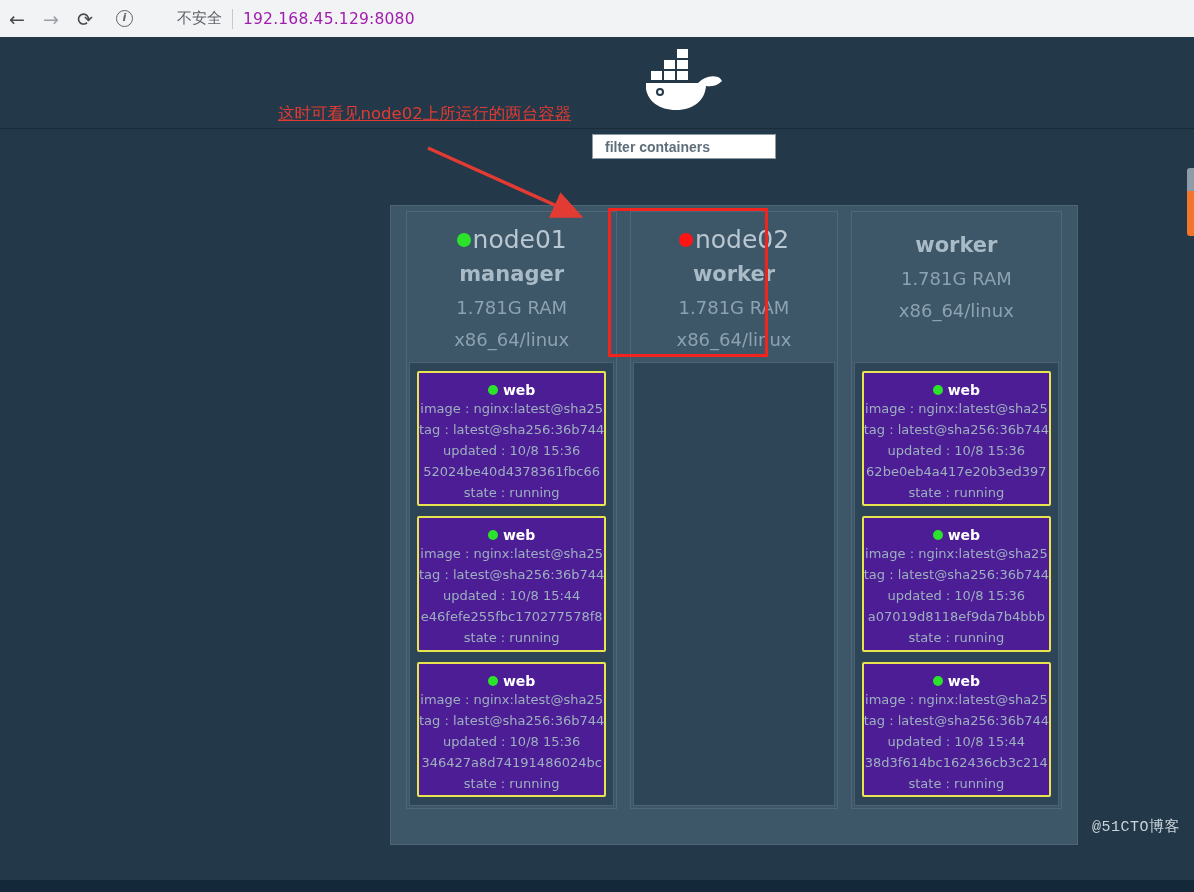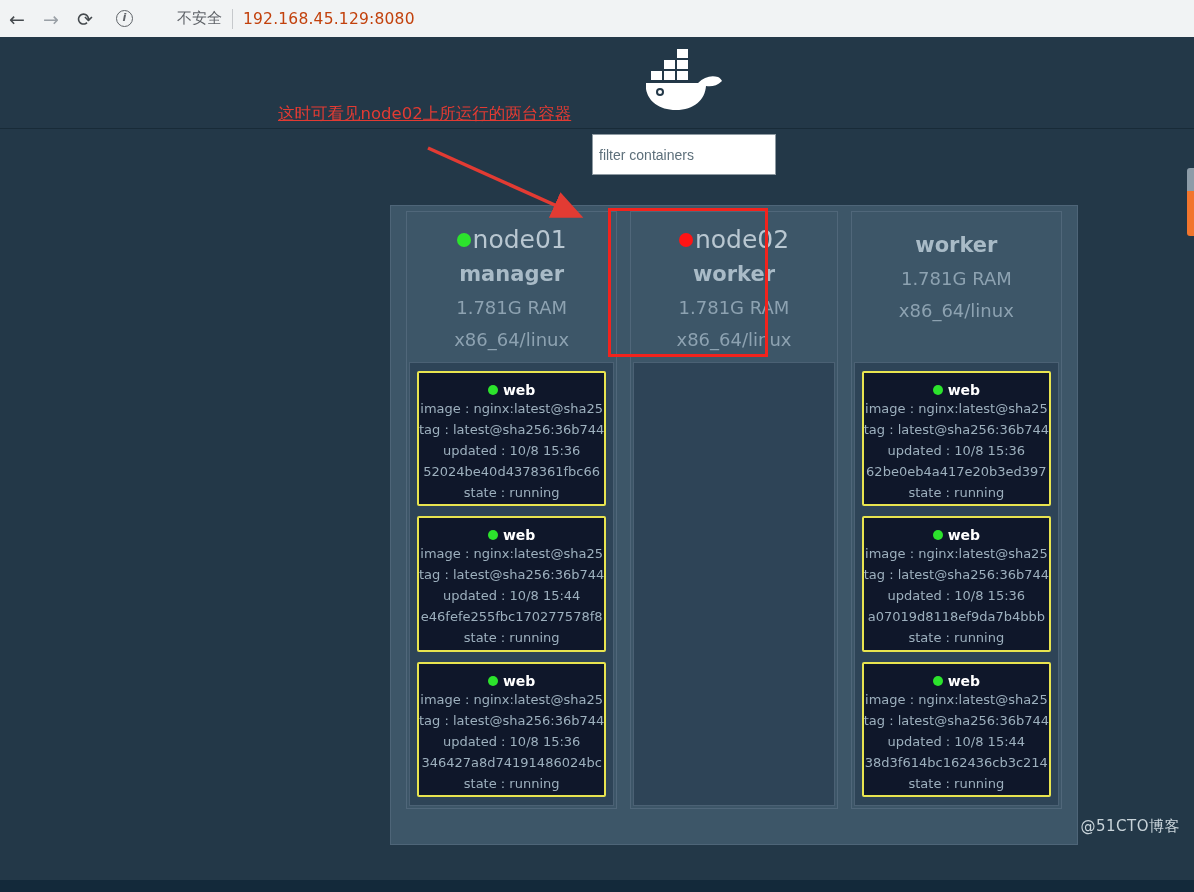--- a/index.html
+++ b/index.html
@@ -10,70 +10,70 @@
   .browser-bar { position:absolute; left:0; top:0; width:1194px; height:37px;
     background:#f1f3f4; display:flex; align-items:center; }
   .nav-btn { font-size:19px; color:#454a4e; width:34px; text-align:center;
     cursor:pointer; user-select:none; }
   .nav-btn.disabled { color:#9aa0a6; }
   .info-badge { width:17px; height:17px; border:1.5px solid #5f6368; border-radius:50%;
     color:#5f6368; font-size:11px; line-height:14px; text-align:center;
     margin-left:14px; margin-right:7px; font-style:italic; font-weight:bold; }
   .security-label { color:#5f6368; font-size:15px; margin-right:10px;margin-left:37px; }
   .omni-sep { width:1px; height:20px; background:#c6c9cc; margin-right:10px; }
-  .url-text { color:#c2410c; font-size:15.5px; letter-spacing:.2px; }
+  .url-text { color:#a21caf; font-size:15.5px; letter-spacing:.2px; }
 
   
   .page { position:absolute; left:0; top:37px; width:1194px; height:855px;
     background:#233848; }
   .app-header { position:absolute; left:0; top:0; width:1194px; height:92px;
     border-bottom:1px solid #182b38; }
   .docker-logo { position:absolute; left:644px; top:10px; }
 
-  .filter-input { position:absolute; left:592px; top:97px; width:184px; height:41px;
+  .filter-input { position:absolute; left:592px; top:97px; width:184px; height:25px;
     background:#ffffff; border:1px solid #8e9aa2; font-size:14px; color:#222;
-    padding:0 6px; outline:none; }
+    padding:0 12px; outline:none;font-weight:bold; }
   .filter-input::placeholder { color:#5d6f7a; }
 
   
   .panel { position:absolute; left:390px; top:168px; width:688px; height:640px;
     background:#3d5668; border:1px solid #4e6578;
     display:flex; gap:13px; padding:5px 15px 35px 15px; }
   .node-col { flex:1; border:1px solid #50677a; display:flex; flex-direction:column; }
   .node-head { height:148px; text-align:center; padding-top:13px; }
   .node-title { font-size:25px; color:#b9c7d1; display:flex; align-items:center;
     justify-content:center; gap:2px; }
   .dot { width:14px; height:14px; border-radius:50%; display:inline-block; }
   .node-role { font-size:21px; font-weight:bold; color:#a9bbc7; margin-top:8px; }
   .node-ram { font-size:18px; color:#8da2b1; margin-top:11px; }
   .node-platform { font-size:18px; color:#8da2b1; margin-top:11px; }
 
   .container-area { flex:1; margin:2px; background:#2e4457; border:1px solid #4b6174;
     padding:8px 7px; display:flex; flex-direction:column; gap:10px; overflow:hidden; }
-  .card { border:2px solid #e8e44f; border-radius:2px; background:#0f172a;
+  .card { border:2px solid #e8e44f; border-radius:2px; background:#4c1d95;
     height:137px; padding-top:9px; text-align:center; overflow:hidden; }
   .card-title { font-size:14px; font-weight:bold; color:#ffffff;
     display:flex; align-items:center; justify-content:center; gap:5px; }
   .card-dot { width:10px; height:10px; border-radius:50%; display:inline-block; }
   .card-line { font-size:13px; color:#9db0be; line-height:21px; white-space:nowrap;
     overflow:hidden; }
 
   
   .annotation { position:absolute; left:278px; top:66px; color:#e23b33;
     font-size:16.5px; line-height:22px; font-weight:500;text-decoration:underline; }
   .arrow-svg { position:absolute; left:0; top:0; width:1194px; height:855px;
     pointer-events:none; }
   .red-rect { position:absolute; left:608px; top:171px; width:160px; height:149px;
     border:3px solid #f3231d; }
   .side-widget { position:absolute; right:0; top:131px; width:7px; height:68px;
     border-radius:3px 0 0 3px; overflow:hidden; cursor:pointer; }
   .side-widget .grip { height:23px; background:#8d9ca8; }
   .side-widget .body { height:45px; background:#f2752d; }
   .watermark { position:absolute; right:14px; top:780px; color:#c9d4da;
-    font-size:15px; letter-spacing:.5px; }
+    font-size:15px; letter-spacing:.5px;font-family:Liberation Mono, monospace; }
   .bottom-bar { position:absolute; left:0; bottom:0; width:1194px; height:12px;
     background:#13293a; }
 </style>
 </head>
 <body>
 
 <div class="browser-bar">
   <span class="nav-btn">←</span>
   <span class="nav-btn disabled">→</span>
   <span class="nav-btn">⟳</span>

